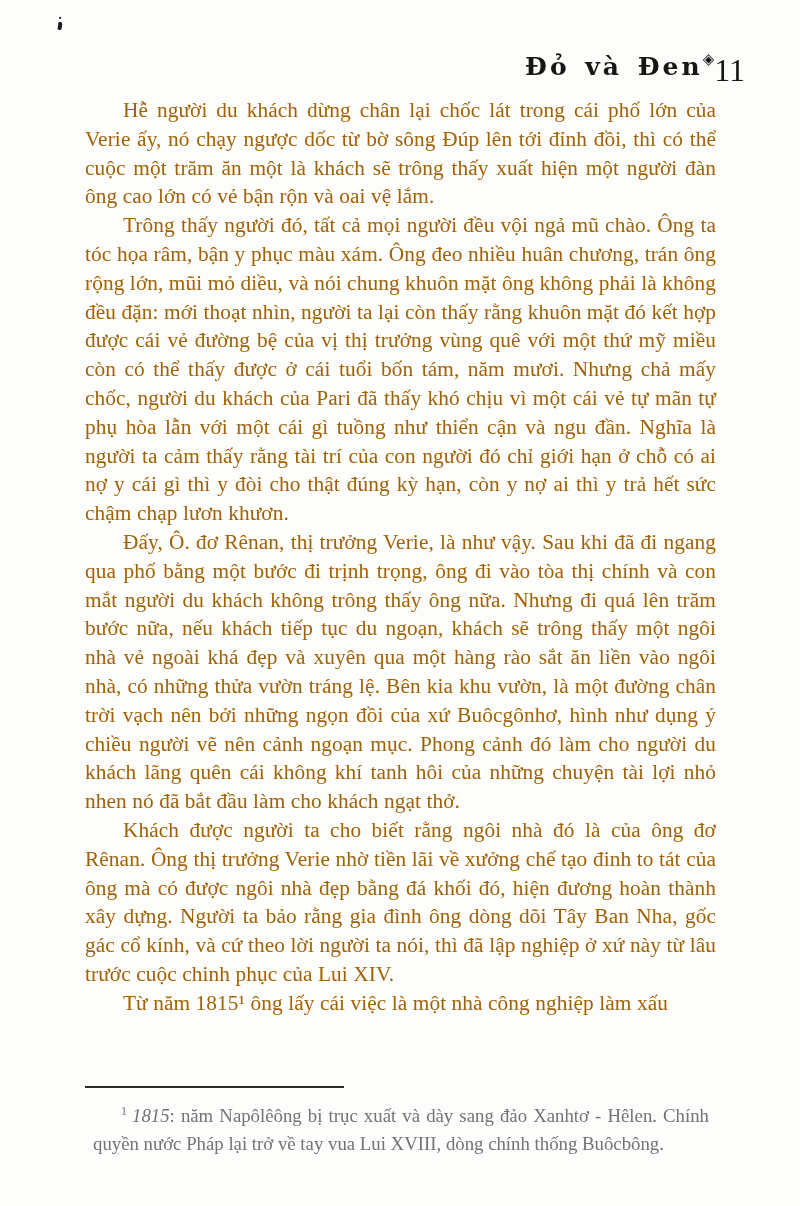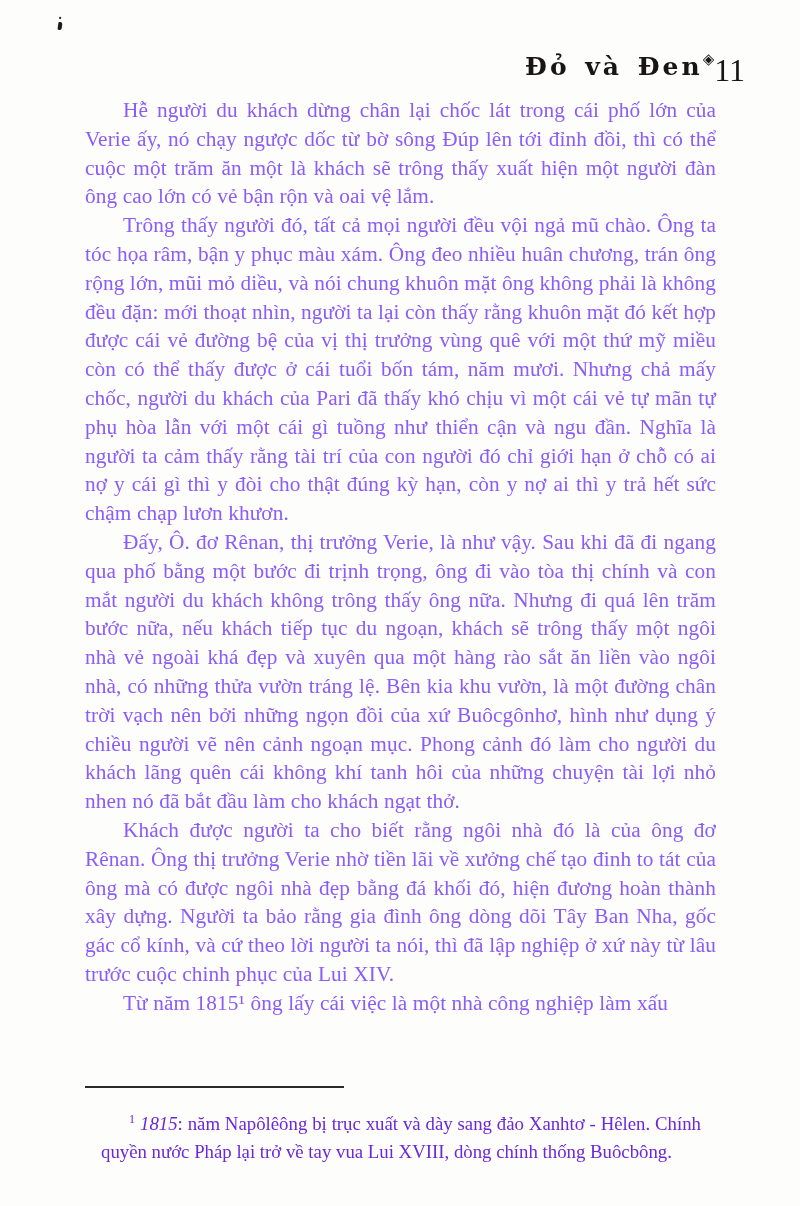--- a/index.html
+++ b/index.html
@@ -71,44 +71,44 @@
     top: 96px;
     width: 631px;
   }
   .body-text p {
     margin: 0;
     font-size: 21.3px;
     line-height: 28.8px;
     text-align: justify;
     text-indent: 38px;
     letter-spacing: 0.1px;
-    color: #8b5cf6;
+    color: #a16207;
   }
   
   .footnote-sep {
     position: absolute;
     left: 85px;
     top: 1086px;
     width: 259px;
     height: 0;
     border-top: 2px solid #2b2a28;
   }
   .footnote {
     position: absolute;
     left: 85px;
     top: 1094px;
     width: 632px;
   }
   .footnote p {
-    margin: 16px;
+    margin: 8px;
     font-size: 18.8px;
     line-height: 27.6px;
     text-align: justify;
     text-indent: 28px;
-    color: #6d28d9;
+    color: #737373;
   }
   .footnote sup {
     font-size: 12px;
     line-height: 0;
     margin-right: 5px;
   }
   .footnote .fn-term {
     font-style: italic;
   }
 </style>

